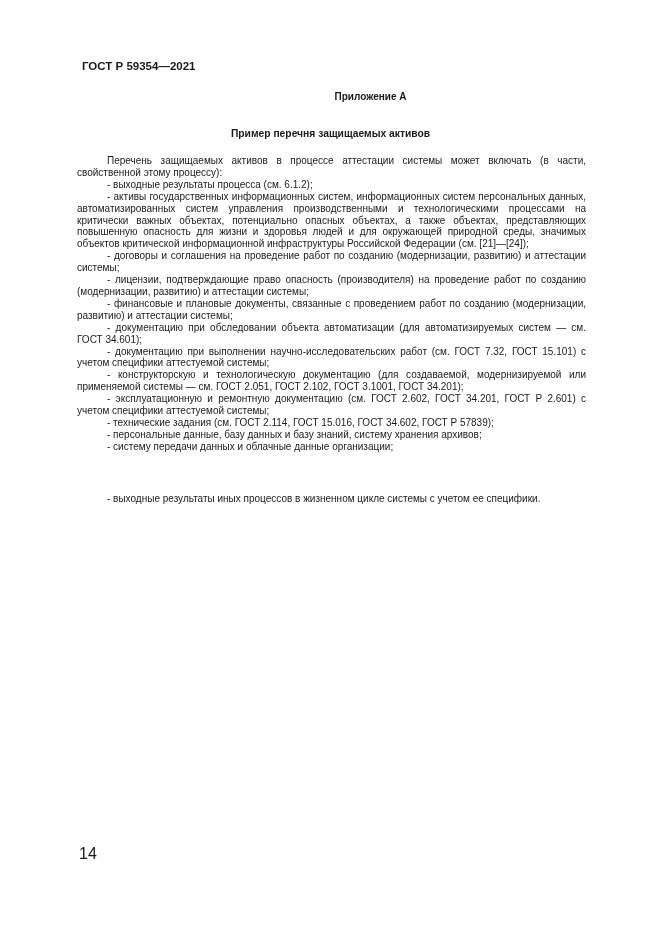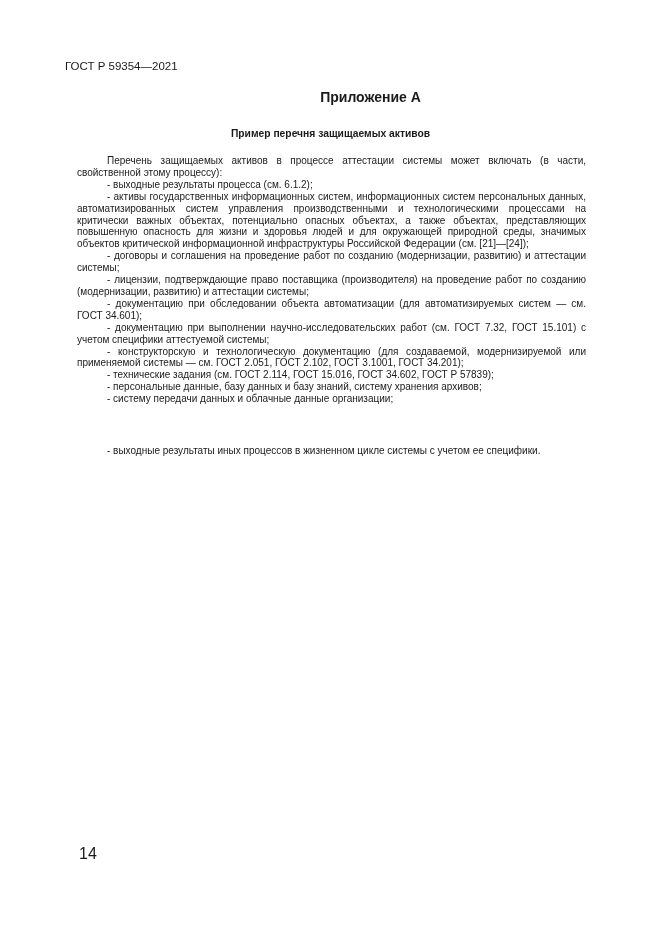--- a/index.html
+++ b/index.html
@@ -1,20 +1,20 @@
 <!DOCTYPE html>
 <html><head>
 <meta charset="utf-8">
 <style>
   html, body { margin: 0; padding: 0; background: #ffffff; }
   body { width: 661px; height: 935px; position: relative; overflow: hidden;
          font-family: "Liberation Sans", sans-serif; color: #1a1a1a; }
-  .doc-header { position: absolute; left: 65px; top: 60px; font-size: 11.5px; font-weight: normal; }
+  .doc-header { position: absolute; left: 82px; top: 60px; font-size: 11.5px; font-weight: bold; }
   .appendix { position: absolute; left: 0; width: 661px; top: 91px; text-align: center;
-              font-size: 14px; font-weight: bold; line-height: 12px; padding-left: 80px; box-sizing: border-box; }
+              font-size: 10px; font-weight: bold; line-height: 12px; padding-left: 80px; box-sizing: border-box; }
   .section-title { position: absolute; left: 0; width: 661px; top: 128px; text-align: center;
                    font-size: 10.3px; font-weight: bold; box-sizing: border-box; }
   .body-text { position: absolute; left: 77px; top: 155px; width: 509px; font-size: 10px;
                line-height: 11.9px; }
   .body-text p { margin: 0; text-align: justify; text-indent: 30px; }
   .body-text p.last { text-align: left; margin-top: 40px; }
   .page-number { position: absolute; left: 79px; top: 845px; font-size: 16px; }
 </style>
 </head>
 <body>
@@ -26,24 +26,26 @@
     <div>Приложение А</div>
   </div>
 
   <div class="section-title">Пример перечня защищаемых активов</div>
 
   <div class="body-text">
     <p>Перечень защищаемых активов в процессе аттестации системы может включать (в части, свойственной этому процессу):</p>
     <p>- выходные результаты процесса (см. 6.1.2);</p>
     <p>- активы государственных информационных систем, информационных систем персональных данных, автоматизированных систем управления производственными и технологическими процессами на критически важных объектах, потенциально опасных объектах, а также объектах, представляющих повышенную опасность для жизни и здоровья людей и для окружающей природной среды, значимых объектов критической информационной инфраструктуры Российской Федерации (см. [21]—[24]);</p>
     <p>- договоры и соглашения на проведение работ по созданию (модернизации, развитию) и аттестации системы;</p>
-    <p>- лицензии, подтверждающие право поставщика (производителя) на проведение работ по созданию (модернизации, развитию) и аттестации системы;</p>
+    <p>- лицензии, подтверждающие право опасность (производителя) на проведение работ по созданию (модернизации, развитию) и аттестации системы;</p>
+    <p>- финансовые и плановые документы, связанные с проведением работ по созданию (модернизации, развитию) и аттестации системы;</p>
     <p>- документацию при обследовании объекта автоматизации (для автоматизируемых систем — см. ГОСТ 34.601);</p>
     <p>- документацию при выполнении научно-исследовательских работ (см. ГОСТ 7.32, ГОСТ 15.101) с учетом специфики аттестуемой системы;</p>
     <p>- конструкторскую и технологическую документацию (для создаваемой, модернизируемой или применяемой системы — см. ГОСТ 2.051, ГОСТ 2.102, ГОСТ 3.1001, ГОСТ 34.201);</p>
+    <p>- эксплуатационную и ремонтную документацию (см. ГОСТ 2.602, ГОСТ 34.201, ГОСТ Р 2.601) с учетом специфики аттестуемой системы;</p>
     <p>- технические задания (см. ГОСТ 2.114, ГОСТ 15.016, ГОСТ 34.602, ГОСТ Р 57839);</p>
     <p>- персональные данные, базу данных и базу знаний, систему хранения архивов;</p>
     <p>- систему передачи данных и облачные данные организации;</p>
     <p class="last">- выходные результаты иных процессов в жизненном цикле системы с учетом ее специфики.</p>
   </div>
 
   <div class="page-number">14</div>
 </div>
 
 </body></html>

